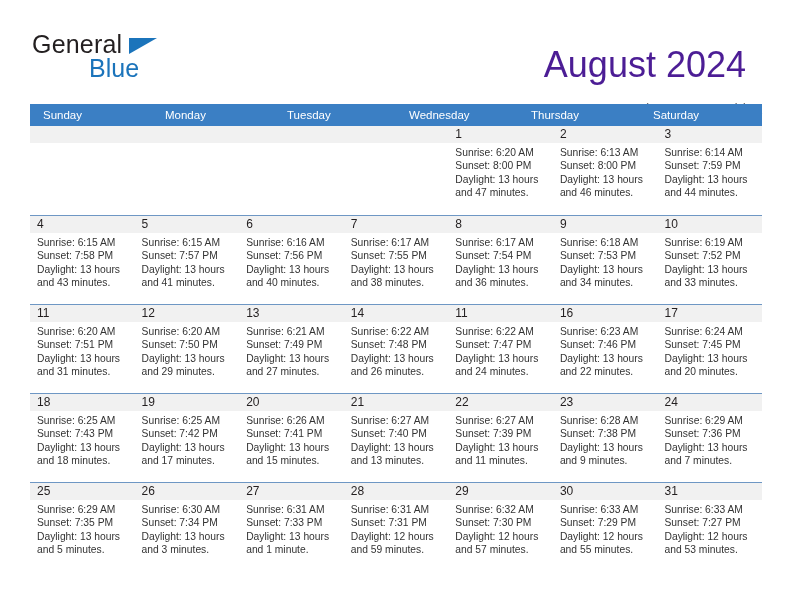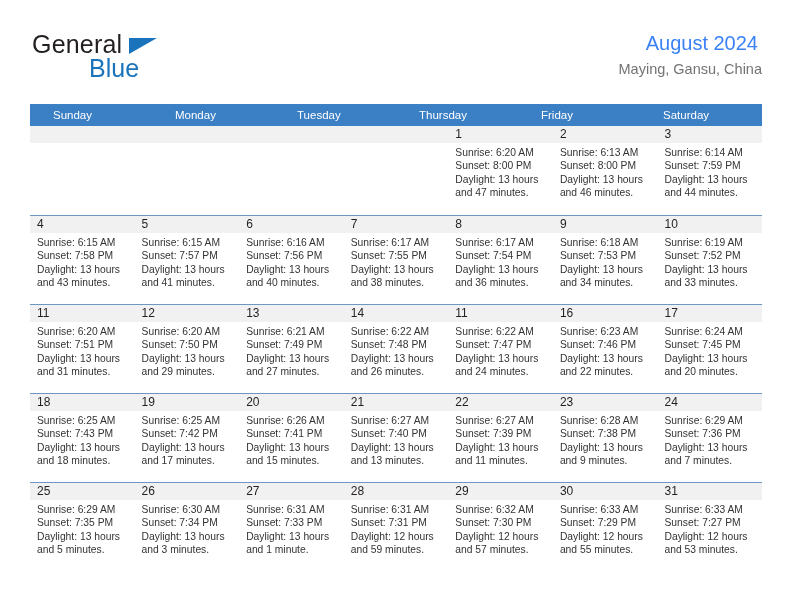--- a/index.html
+++ b/index.html
@@ -64,25 +64,25 @@
     line-height: 1;
   }
 
   .titleblock {
     position: absolute;
     right: 0;
     top: 0;
     text-align: right;
   }
   .cal-title {
-    font-size: 20px;
+    font-size: 36px;
     font-weight: normal;
-    color: #3b82f6;
+    color: #4c1d95;
     line-height: 1.15;
-    margin: 4px;
+    margin: 16px;
     white-space: nowrap;
   }
   .cal-subtitle {
     font-size: 14.5px;
     color: #737373;
     margin: 6px 0 0 0;
     line-height: 1.2;
     white-space: nowrap;
   }
 
@@ -96,21 +96,21 @@
   .weekdays {
     display: flex;
     background: #3b7fc4;
     height: 22px;
   }
   .weekday {
     flex: 1 1 0;
     color: #ffffff;
     font-size: 11.5px;
     line-height: 22px;
-    padding-left: 23px;
+    padding-left: 13px;
     box-sizing: border-box;
     white-space: nowrap;
   }
 
   .week {
     display: flex;
     border-top: 1.5px solid #6e97c4;
     height: 89px;
     box-sizing: border-box;
   }
@@ -168,22 +168,22 @@
     </div>
 
   </div>
 
   <div class="calendar">
 
     <div class="weekdays">
       <div class="weekday">Sunday</div>
       <div class="weekday">Monday</div>
       <div class="weekday">Tuesday</div>
+      <div class="weekday">Wednesday</div>
       <div class="weekday">Thursday</div>
-      <div class="weekday">Friday</div>
       <div class="weekday">Saturday</div>
     </div>
 
     <div id="weeks-container">
         <div class="week">
           <div class="daycell empty">
             <div class="daynum-strip">
               <span class="daynum"></span>
             </div>
           </div>

